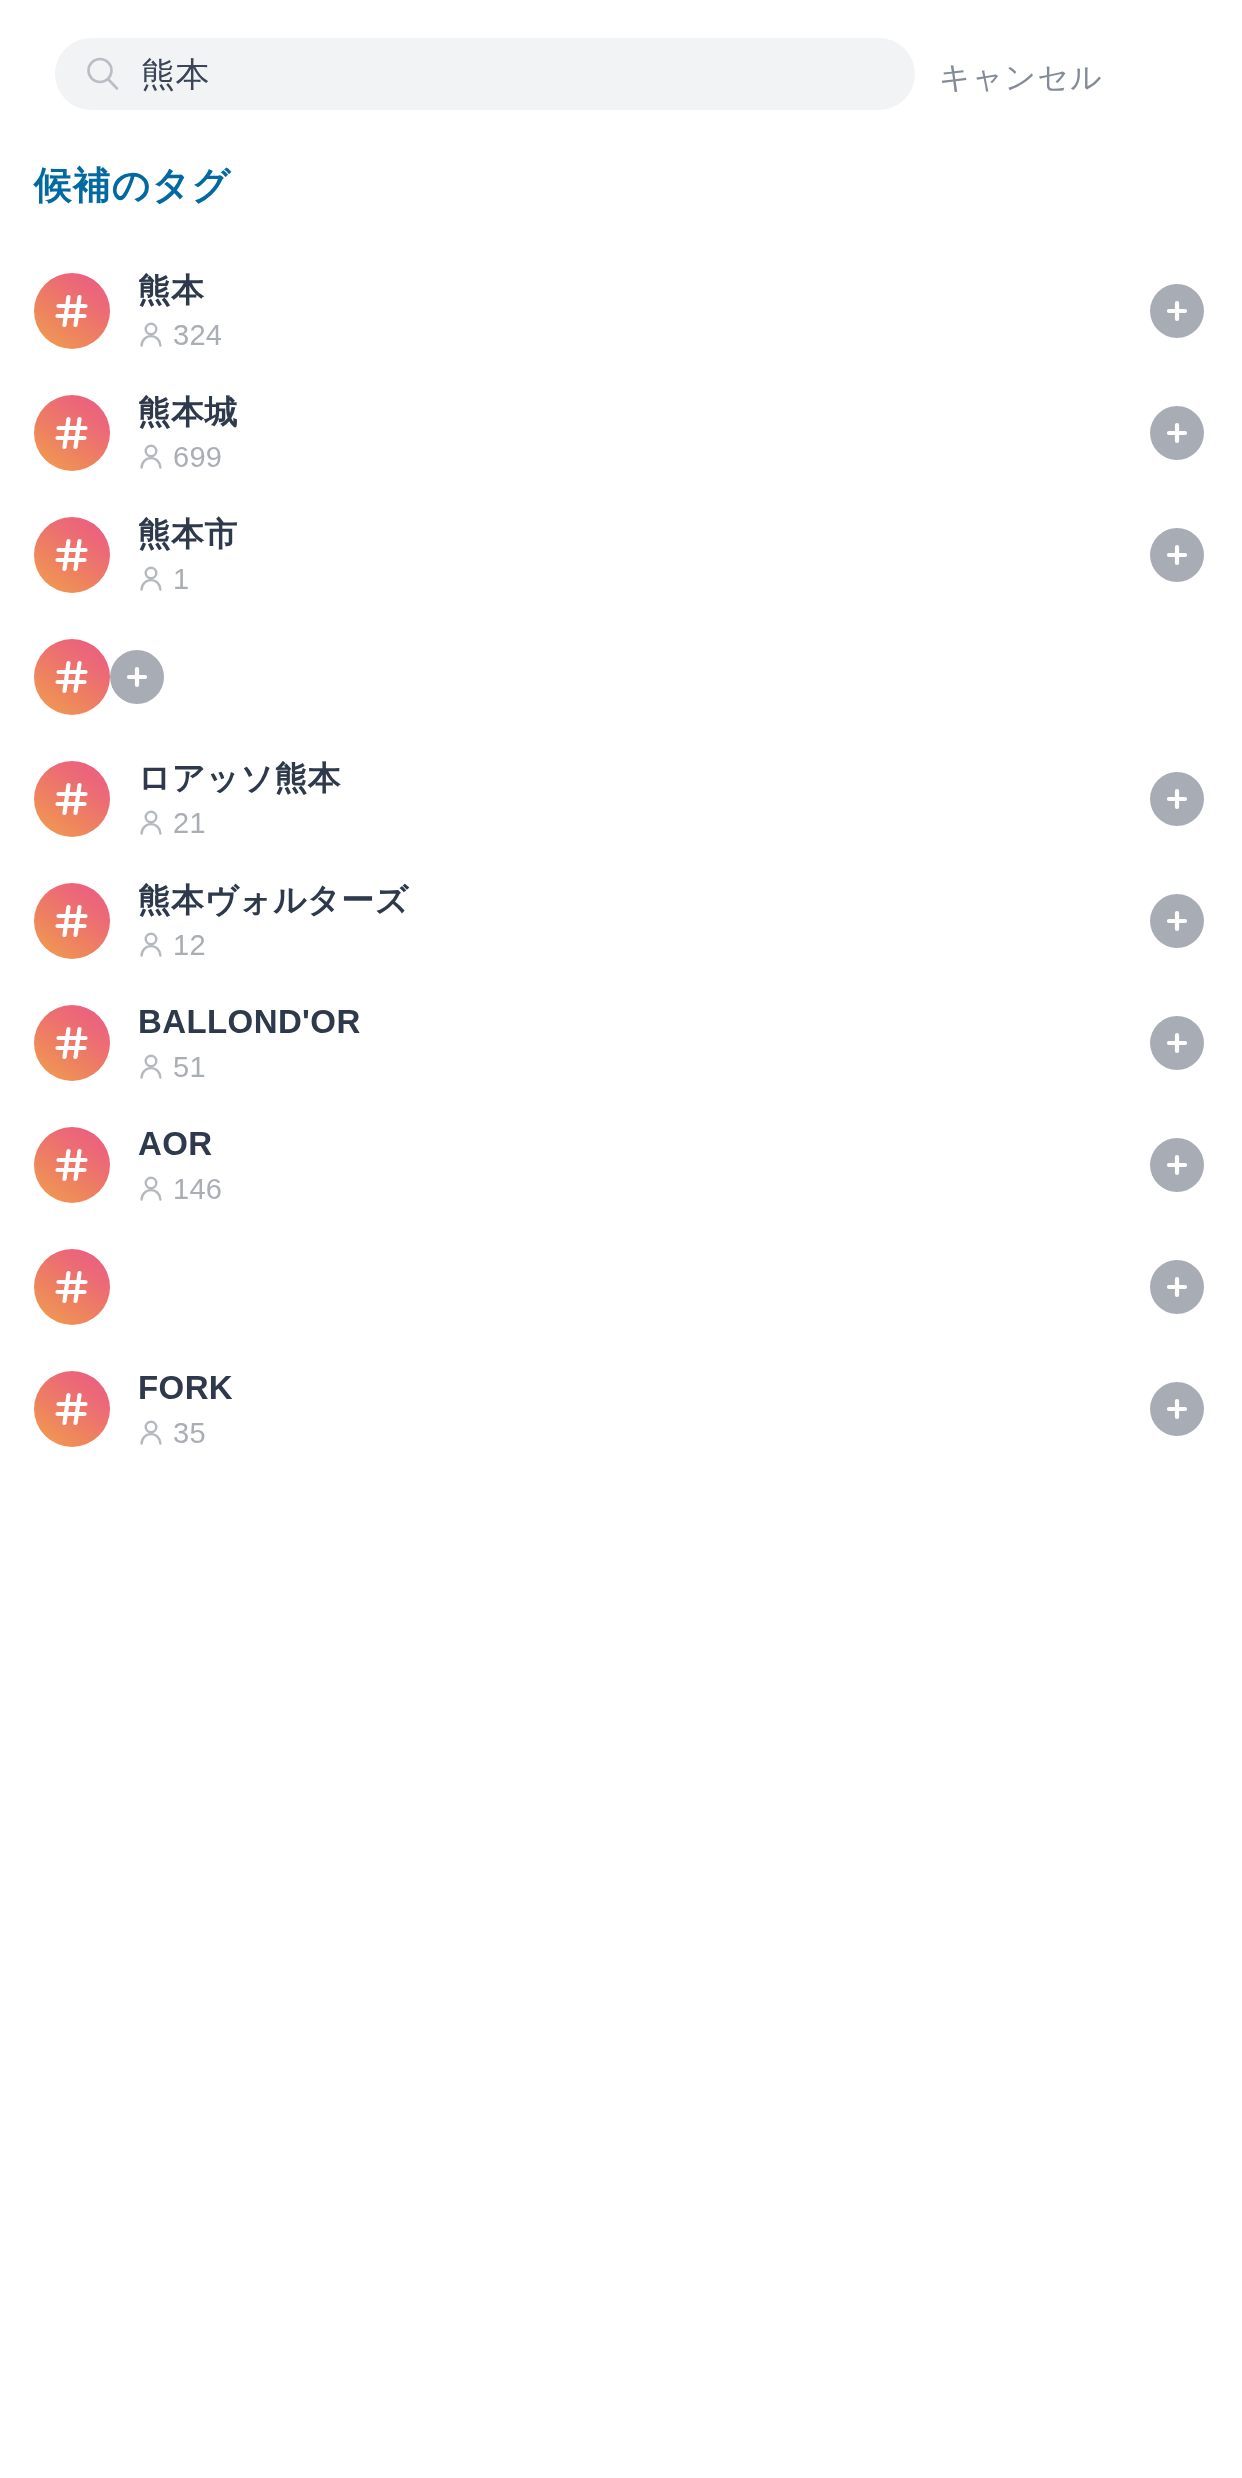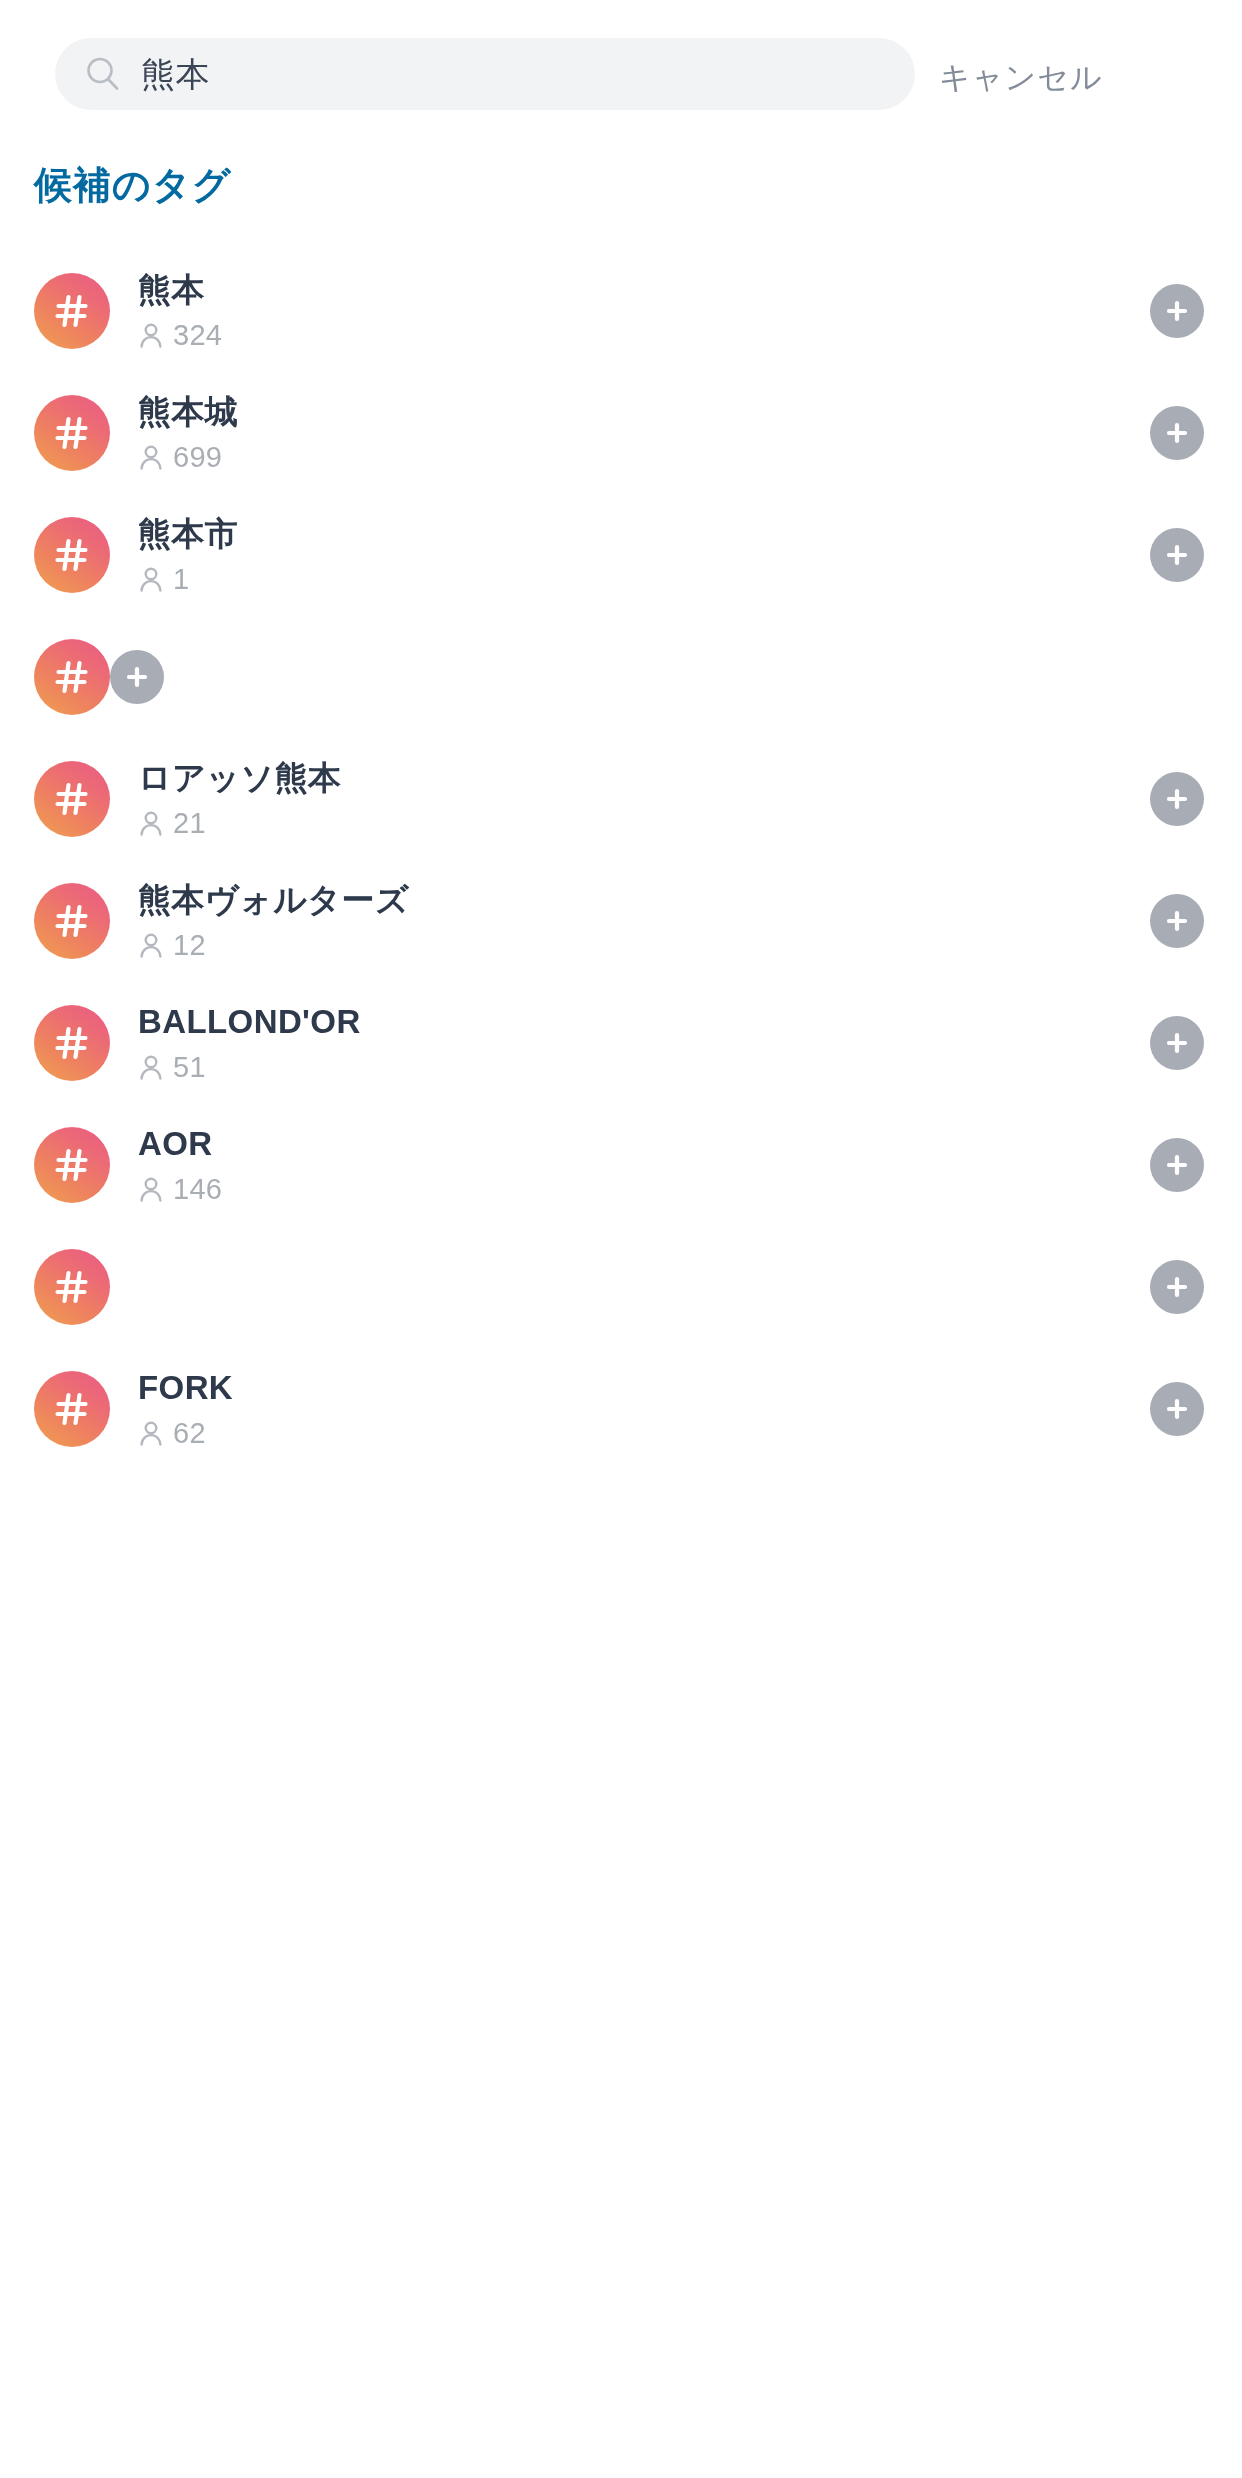--- a/index.html
+++ b/index.html
@@ -115,21 +115,21 @@
   .tag-name {
     font-size: 33px;
     font-weight: bold;
     color: #2e3a4c;
     line-height: 1.12;
     letter-spacing: 0.4px;
     white-space: nowrap;
   }
   .tag-count-row {
     display: flex;
-    align-items: center;
+    align-items: flex-start;
     margin-top: 12px;
   }
   .person-icon {
     width: 26px;
     height: 26px;
     flex: 0 0 26px;
     display: block;
   }
   .tag-count {
     font-size: 29px;
@@ -500,21 +500,21 @@
     </div>
     <div class="tag-body">
       <div class="tag-name">FORK</div>
       <div class="tag-count-row">
         <span class="person-icon">
           <svg viewBox="0 0 26 26" width="26" height="26" aria-hidden="true">
             <circle cx="13" cy="8" r="5.3" fill="none" stroke="#b4b8bf" stroke-width="2.4"></circle>
             <path d="M3.6 24.5 a9.4 9.4 0 0 1 18.8 0" fill="none" stroke="#b4b8bf" stroke-width="2.4" stroke-linecap="round"></path>
           </svg>
         </span>
-        <span class="tag-count">62</span>
+        <span class="tag-count">35</span>
       </div>
     </div>
     <div class="add-button">
       <span class="plus-glyph">
         <svg viewBox="0 0 30 30" width="30" height="30" aria-hidden="true">
           <g stroke="#ffffff" stroke-width="4.2" stroke-linecap="round">
             <line x1="15" y1="7" x2="15" y2="23"></line>
             <line x1="7" y1="15" x2="23" y2="15"></line>
           </g>
         </svg>

